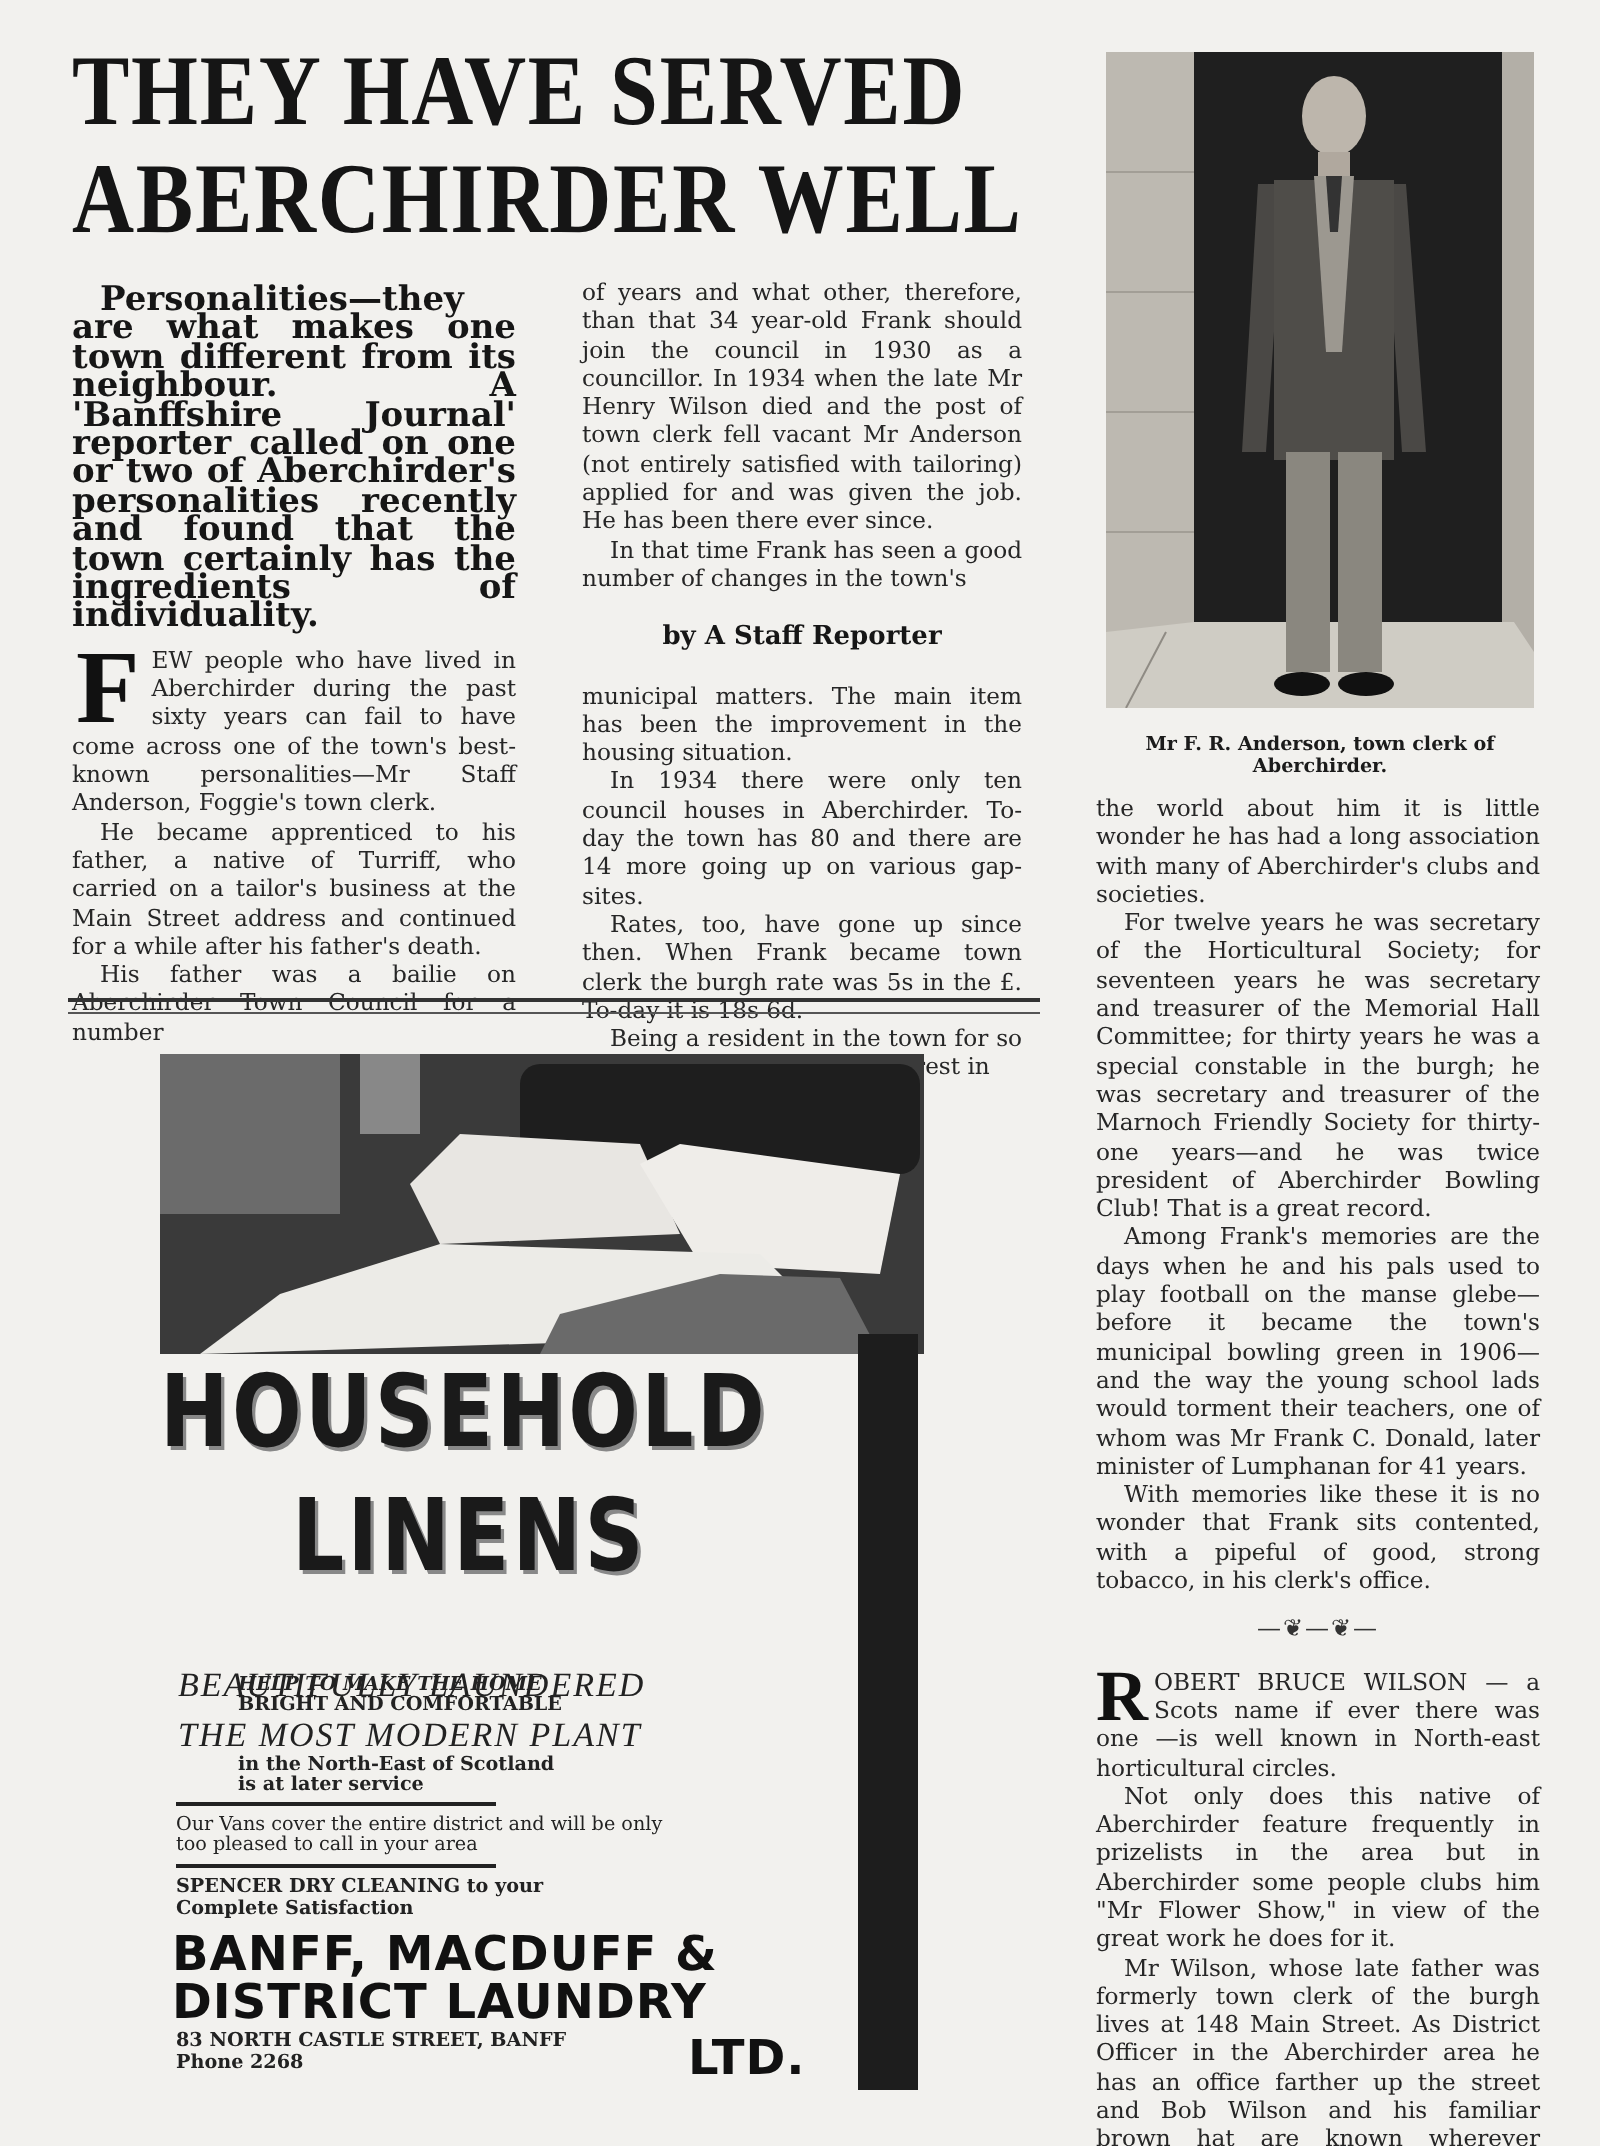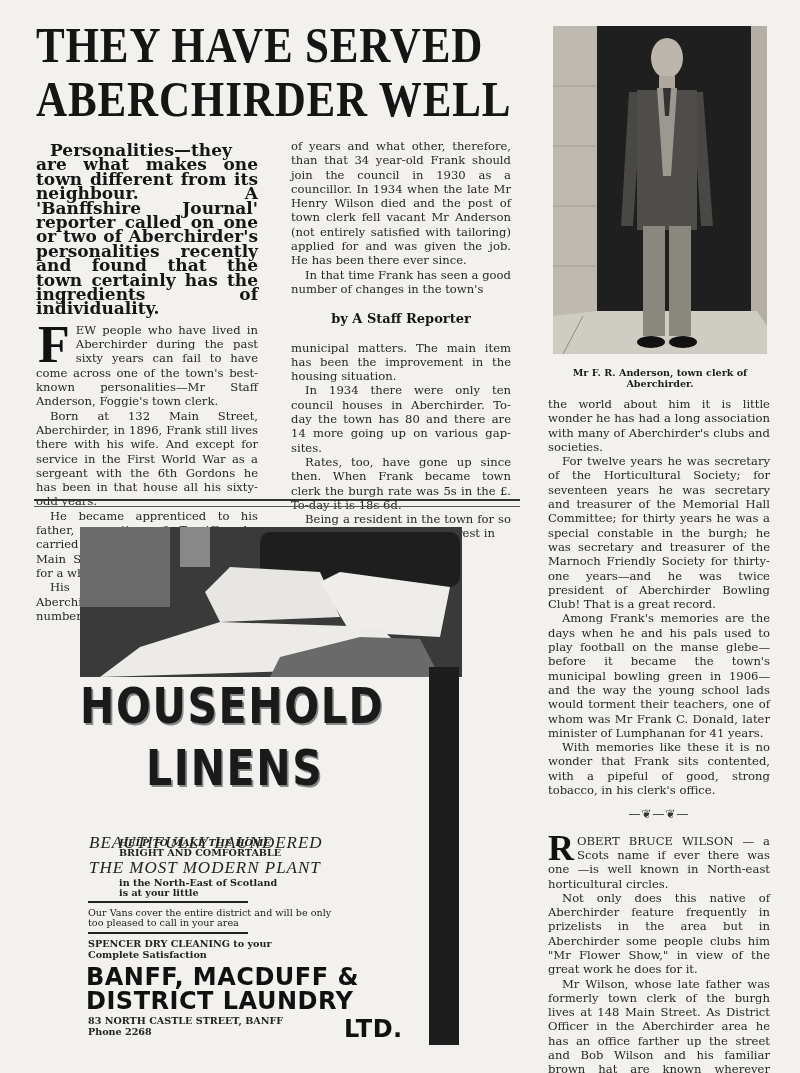--- a/index.html
+++ b/index.html
@@ -55,21 +55,20 @@
 <div class="abs headline">
   <div>THEY HAVE SERVED</div>
   <div>ABERCHIRDER WELL</div>
 </div>
 
 <div class="abs col" style="left:36px; top:143px; width:222px;">
   <p class="intro">Personalities—they are what makes one town different from its neighbour. A 'Banffshire Journal' reporter called on one or two of Aberchirder's personalities recently and found that the town certainly has the ingredients of individuality.</p>
   <p class="noindent" style="margin-top:4px;">
     <span class="dropcap">F</span><span>EW people who have lived in Aberchirder during the past sixty years can fail to have come across one of the town's best-known personalities—Mr Staff Anderson, Foggie's town clerk.</span>
   </p>
-  <p>Born at 132 Main Street, Aberchirder, in 1896, Frank still lives there with his wife. And except for service in the First World War as a sergeant with the 6th Gordons he has been in that house all his sixty-odd years.</p>
   <p>He became apprenticed to his father, a native of Turriff, who carried on a tailor's business at the Main Street address and continued for a while after his father's death.</p>
   <p>His father was a bailie on Aberchirder Town Council for a number</p>
 </div>
 
 <div class="abs col" style="left:291px; top:139px; width:220px;">
   <p class="noindent">of years and what other, therefore, than that 34 year-old Frank should join the council in 1930 as a councillor. In 1934 when the late Mr Henry Wilson died and the post of town clerk fell vacant Mr Anderson (not entirely satisfied with tailoring) applied for and was given the job. He has been there ever since.</p>
   <p>In that time Frank has seen a good number of changes in the town's</p>
   <div class="byline">by A Staff Reporter</div>
   <p class="noindent">municipal matters. The main item has been the improvement in the housing situation.</p>
   <p>In 1934 there were only ten council houses in Aberchirder. To-day the town has 80 and there are 14 more going up on various gap-sites.</p>
@@ -136,21 +135,21 @@
   <div class="abs ad-strip"></div>
 
   <div class="abs ad-title ad-t1">HOUSEHOLD</div>
   <div class="abs ad-title ad-t2">LINENS</div>
 
   <div class="abs ad-it" style="left:9px; top:306px;">BEAUTIFULLY LAUNDERED</div>
   <div class="abs ad-small" style="left:39px; top:311px;font-style:italic;">HELP TO MAKE THE HOME</div>
   <div class="abs ad-small" style="left:39px; top:321px;">BRIGHT AND COMFORTABLE</div>
   <div class="abs ad-it" style="left:9px; top:331px;">THE MOST MODERN PLANT</div>
   <div class="abs ad-small" style="left:39px; top:351px;">in the North-East of Scotland</div>
-  <div class="abs ad-small" style="left:39px; top:361px;">is at your little</div>
+  <div class="abs ad-small" style="left:39px; top:361px;">is at later service</div>
 
   <div class="abs ad-rule" style="left:8px; top:374px;"></div>
   <div class="abs ad-body" style="left:8px; top:381px;">Our Vans cover the entire district and will be only</div>
   <div class="abs ad-body" style="left:8px; top:391px;">too pleased to call in your area</div>
   <div class="abs ad-rule" style="left:8px; top:405px;"></div>
 
   <div class="abs ad-small" style="left:8px; top:412px;">SPENCER DRY CLEANING to your</div>
   <div class="abs ad-small" style="left:8px; top:423px;">Complete Satisfaction</div>
 
   <div class="abs ad-big" style="left:6px; top:438px;">BANFF, MACDUFF &amp;</div>

